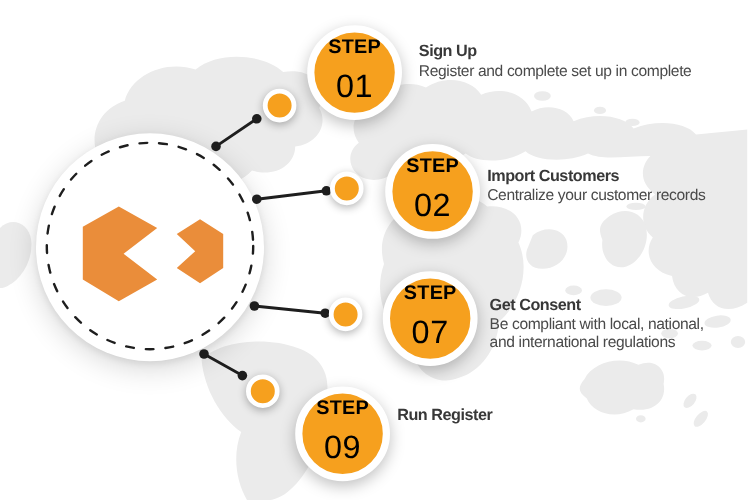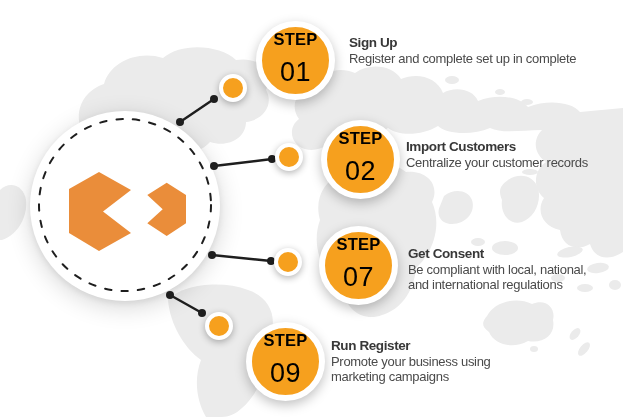--- a/index.html
+++ b/index.html
@@ -142,17 +142,15 @@
     <div class="step-title">Get Consent</div>
     <div class="step-desc">Be compliant with local, national,
 and international regulations</div>
   </div>
   <div class="step-text t2">
     <div class="step-title">Import Customers</div>
     <div class="step-desc">Centralize your customer records</div>
   </div>
   <div class="step-text t4">
     <div class="step-title">Run Register</div>
-    <div class="step-desc">Promote your business using
-marketing campaigns</div>
   </div>
 
 </div>
 
 </body></html>

